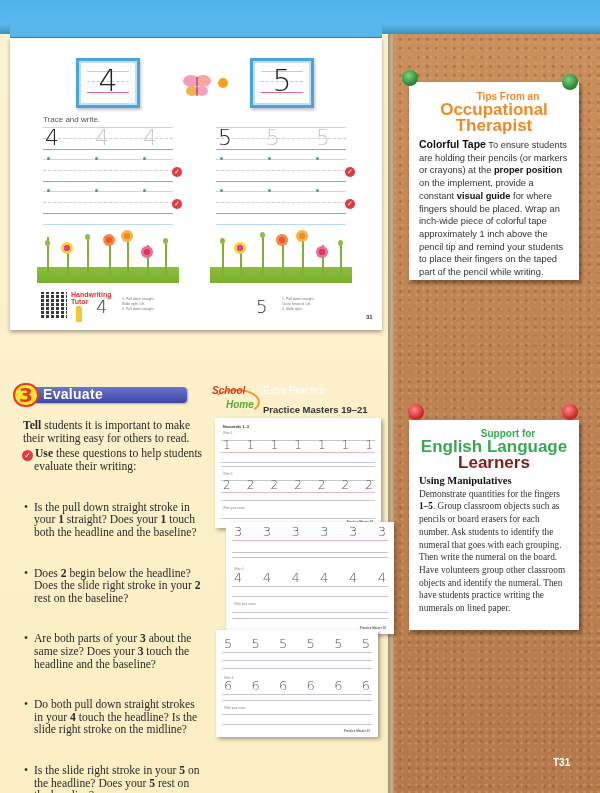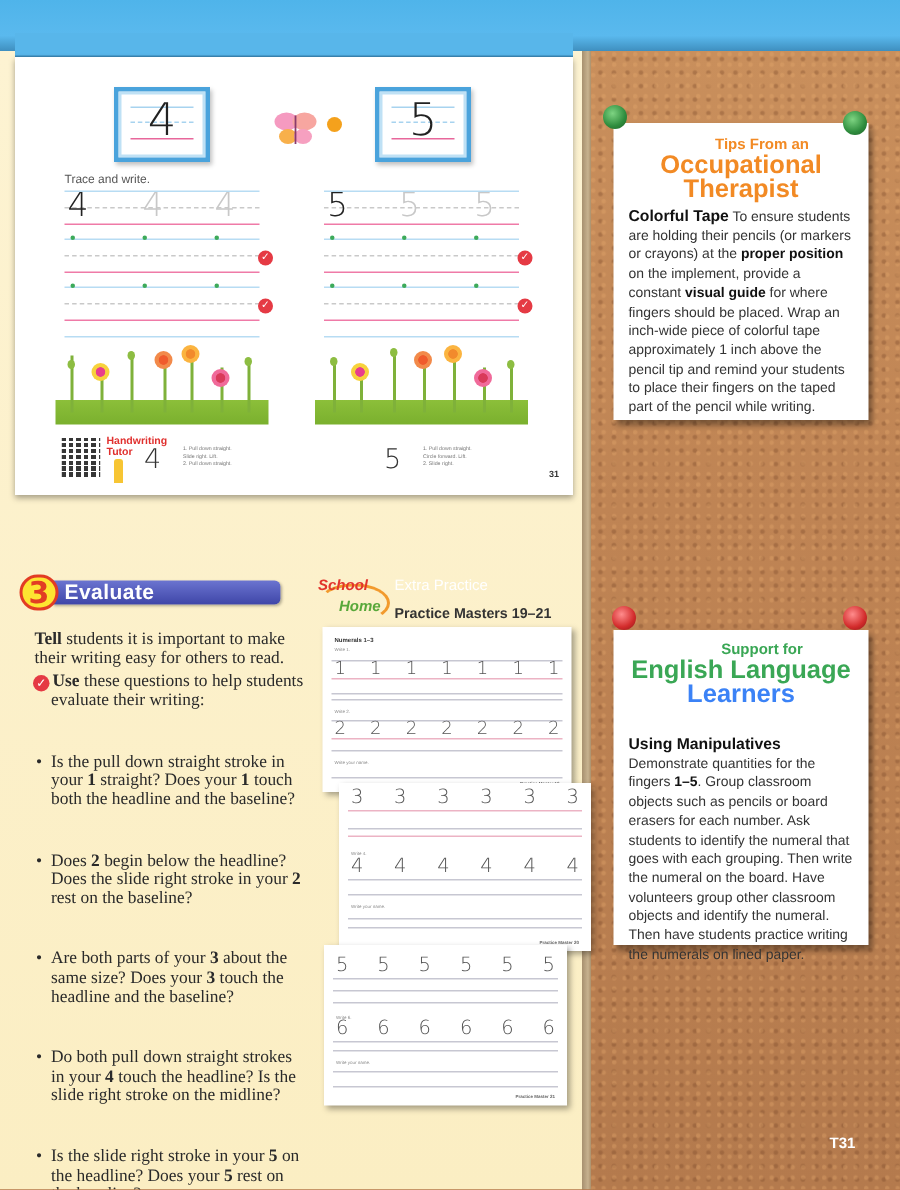--- a/index.html
+++ b/index.html
@@ -375,22 +375,22 @@
   <div class="body" style="margin-top:4px;">
     <span class="lead">Colorful Tape</span><span>  To ensure students are holding their pencils (or markers or crayons) at the </span><b>proper position</b><span> on the implement, provide a constant </span><b>visual guide</b><span> for where fingers should be placed. Wrap an inch-wide piece of colorful tape approximately 1 inch above the pencil tip and remind your students to place their fingers on the taped part of the pencil while writing.</span>
   </div>
 </div>
 <div class="pin green" style="left:402px;top:70px;"></div>
 <div class="pin green" style="left:562px;top:74px;"></div>
 
 <div class="note" style="left:409px;top:420px;width:170px;height:210px;">
   <div class="k1" style="color:#3aa755;margin-top:8px;">Support for</div>
   <div class="k2" style="color:#3aa755;">English Language</div>
-  <div class="k2" style="color:#3b82f6;">Learners</div>
-  <div class="body" style="margin-top:19px;">
+  <div class="k2" style="color:#7f1d1d;">Learners</div>
+  <div class="body" style="margin-top:4px;font-family:Liberation Serif, serif;">
     <div class="lead">Using Manipulatives</div>
     <span>Demonstrate quantities for the fingers </span><b>1–5</b><span>. Group classroom objects such as pencils or board erasers for each number. Ask students to identify the numeral that goes with each grouping. Then write the numeral on the board. Have volunteers group other classroom objects and identify the numeral. Then have students practice writing the numerals on lined paper.</span>
   </div>
 </div>
 <div class="pin red" style="left:408px;top:404px;"></div>
 <div class="pin red" style="left:562px;top:404px;"></div>
 
 <div class="t31">T31</div>
 
 </body></html>

